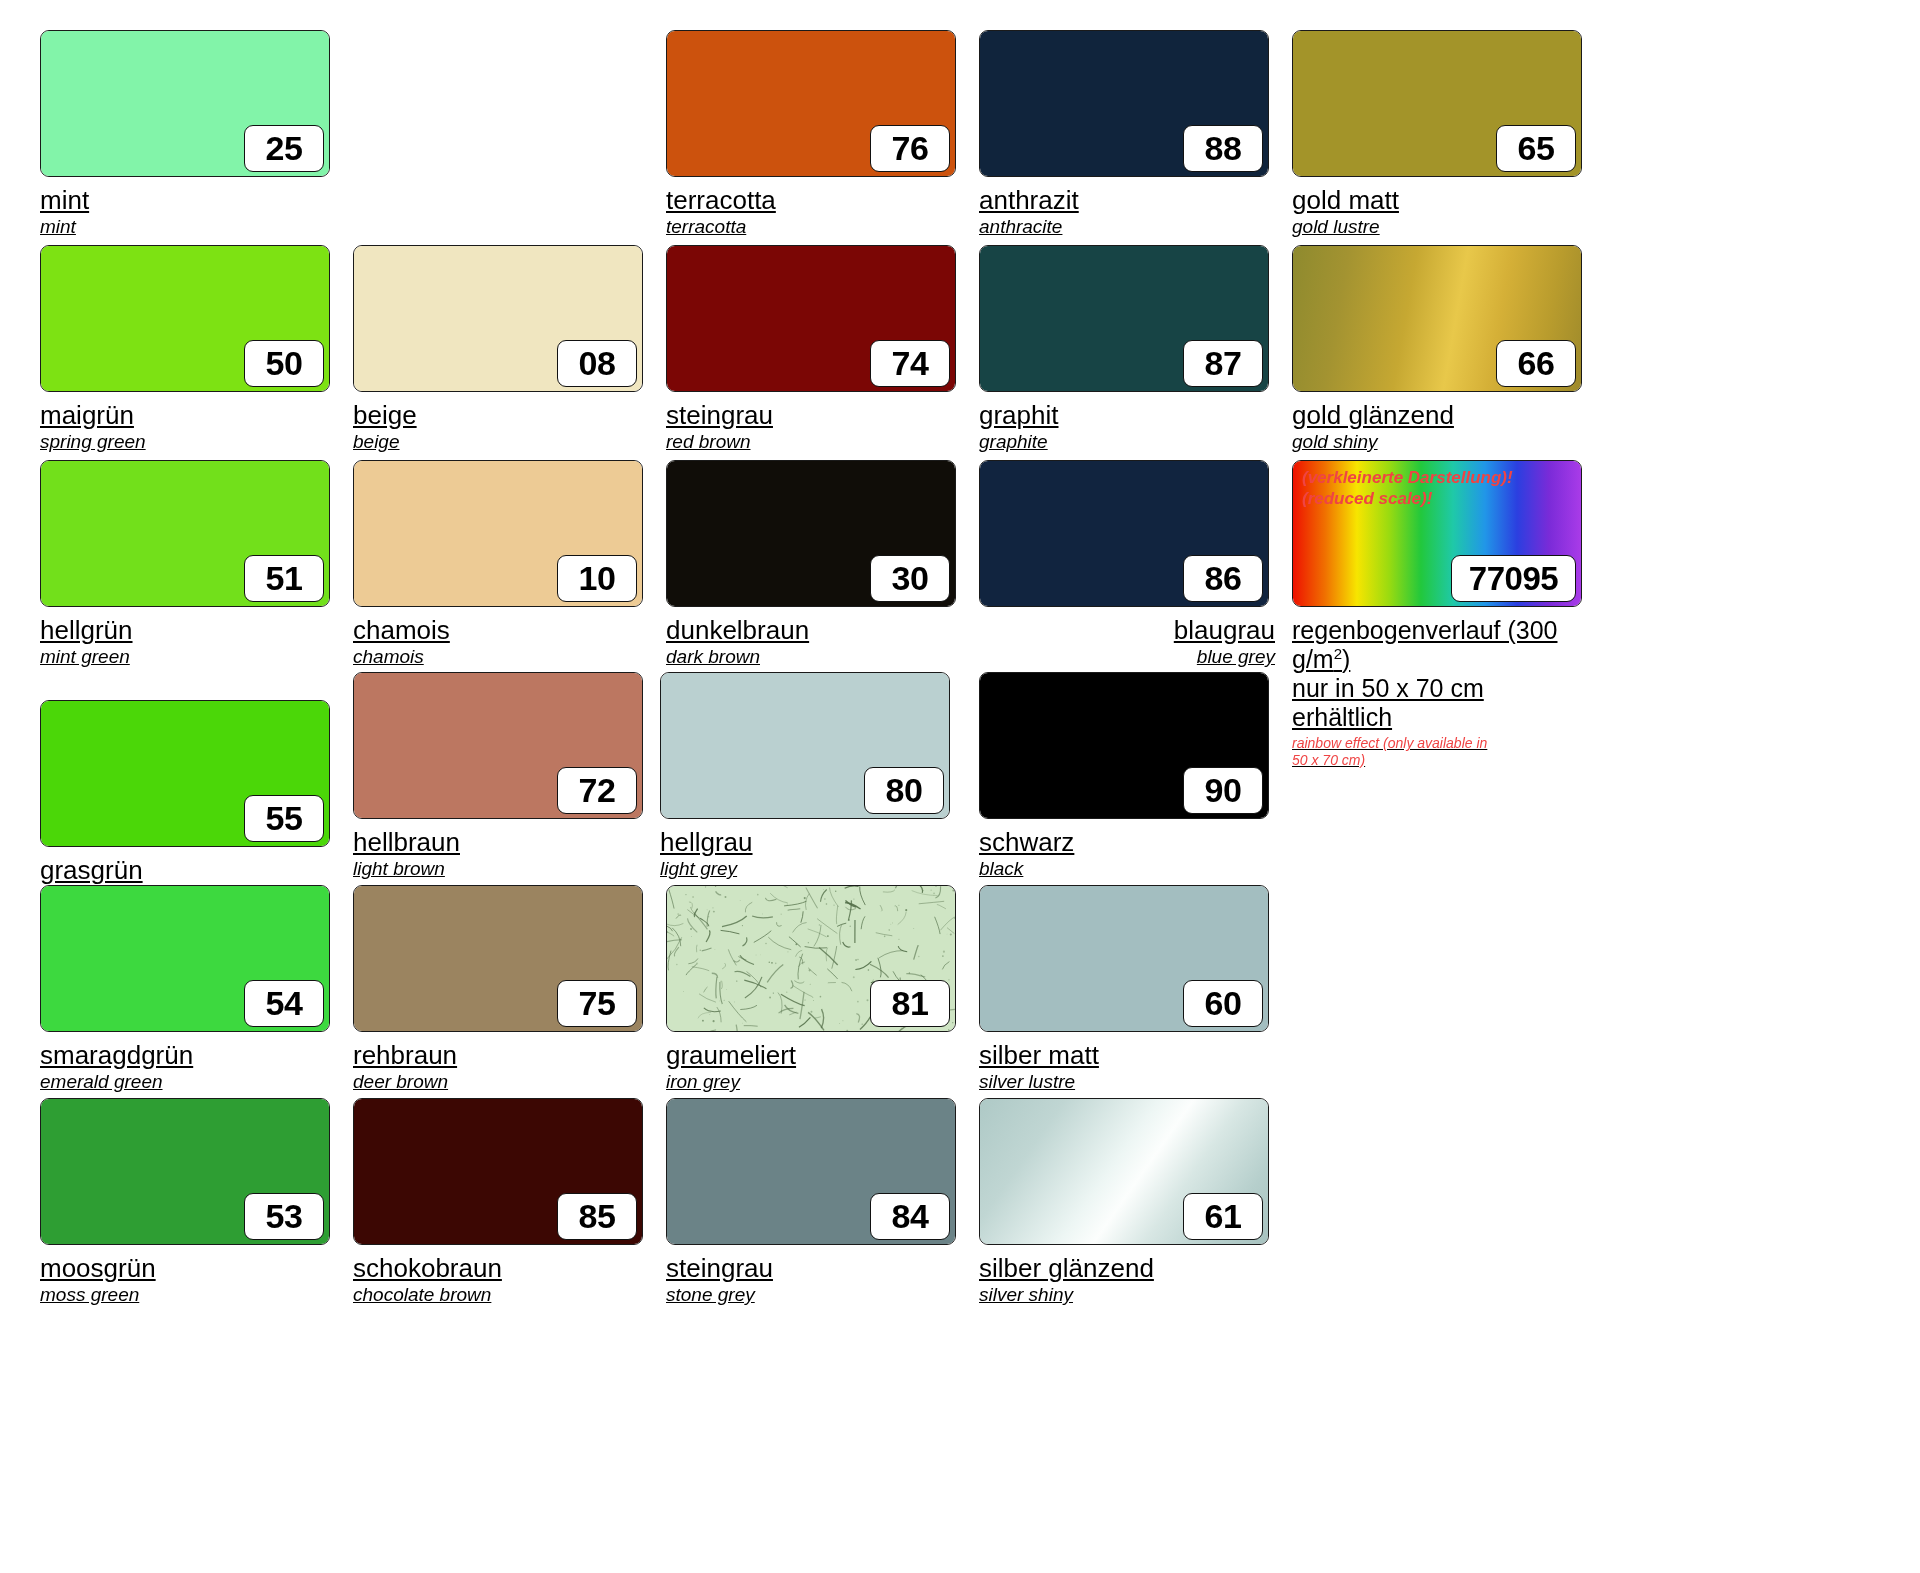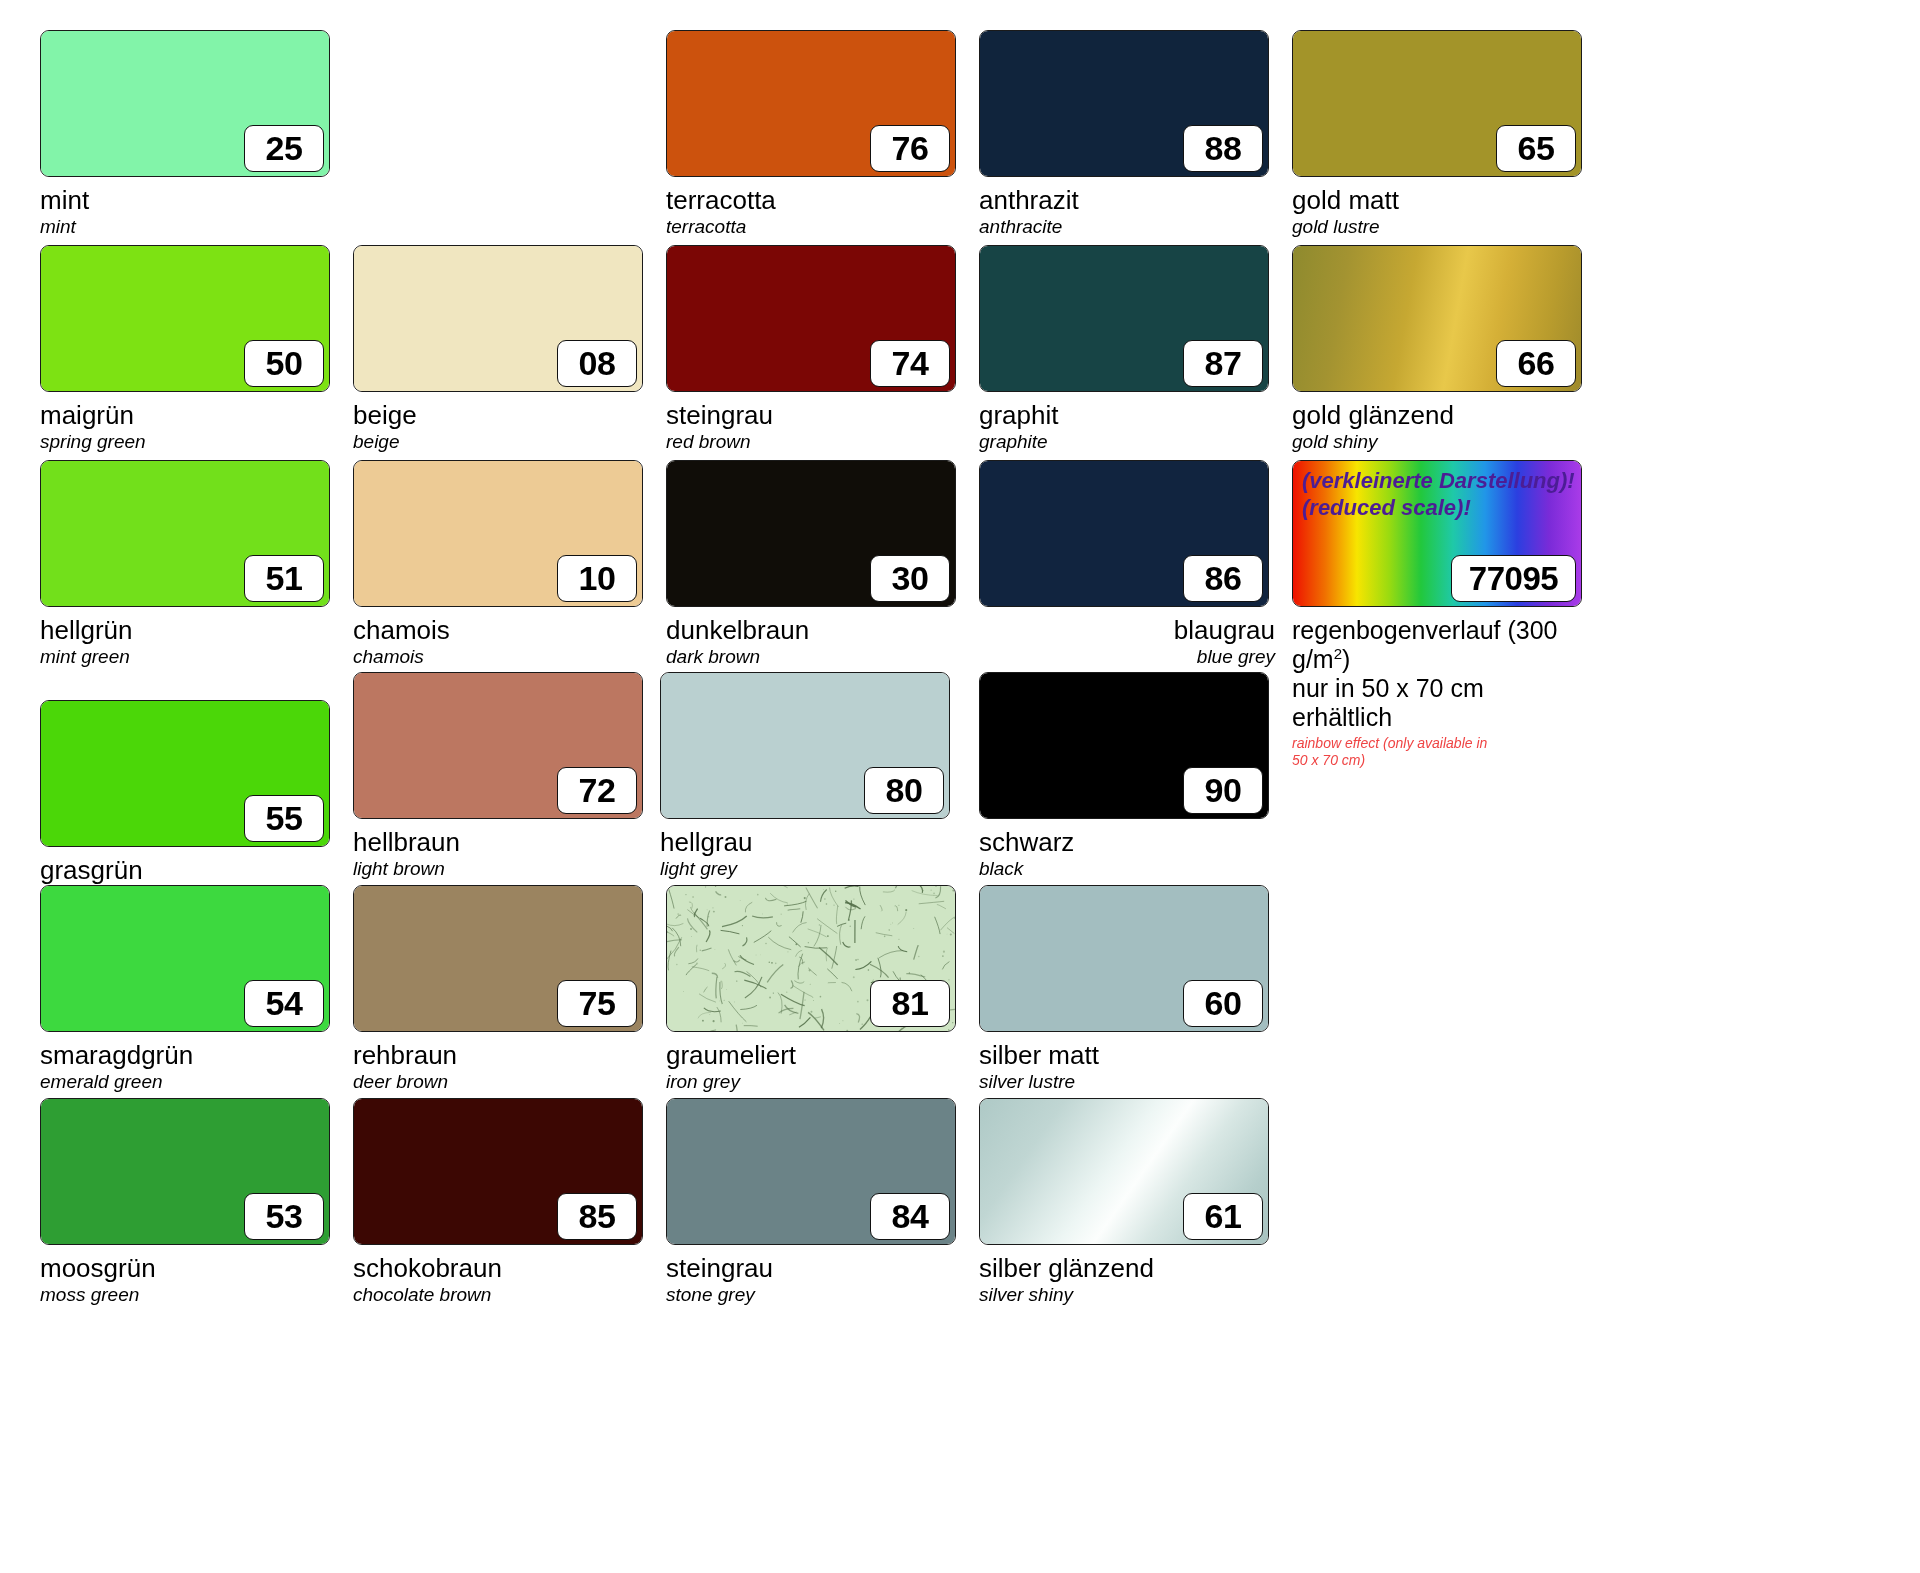--- a/index.html
+++ b/index.html
@@ -12,20 +12,21 @@
   }
   #sheet {
     position: relative;
     width: 1920px;
     height: 1573px;
     background: #ffffff;
   }
   .cell {
     position: absolute;
     width: 296px;
+    text-decoration: underline;
   }
   .swatch {
     position: relative;
     width: 290px;
     height: 147px;
     border-radius: 9px;
     border: 1.6px solid #1a1a1a;
     overflow: hidden;
   }
   .swatch .fill {
@@ -70,24 +71,24 @@
     font-size: 19px;
     font-style: italic;
     color: #000000;
     line-height: 1.15;
     white-space: nowrap;
   }
   .rainbow-note {
     position: absolute;
     top: 7px;
     left: 9px;
-    font-size: 22px;
+    font-size: 17px;
     font-style: italic;
     font-weight: bold;
-    color: #4c1d95;
+    color: #ef4444;
     line-height: 1.22;
     z-index: 4;
     white-space: nowrap;
   }
   .rb-caption-de {
     margin-top: 9px;
     font-size: 25px;
     line-height: 1.16;
     color: #000;
   }

